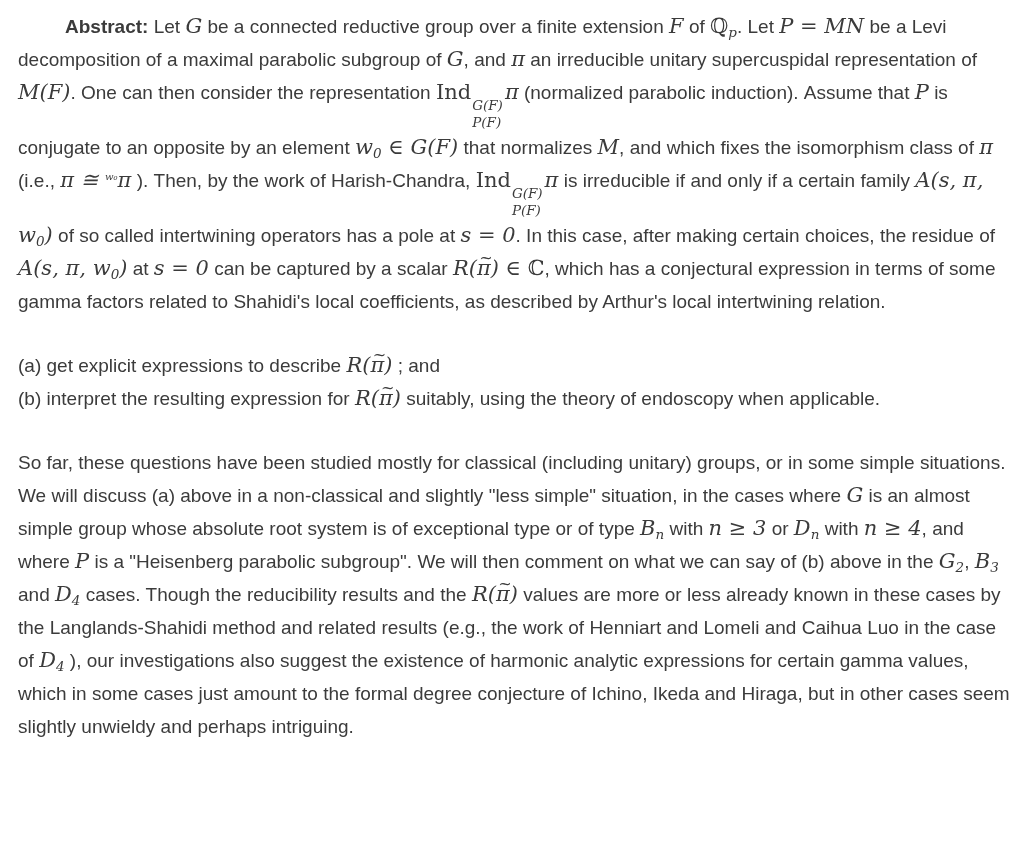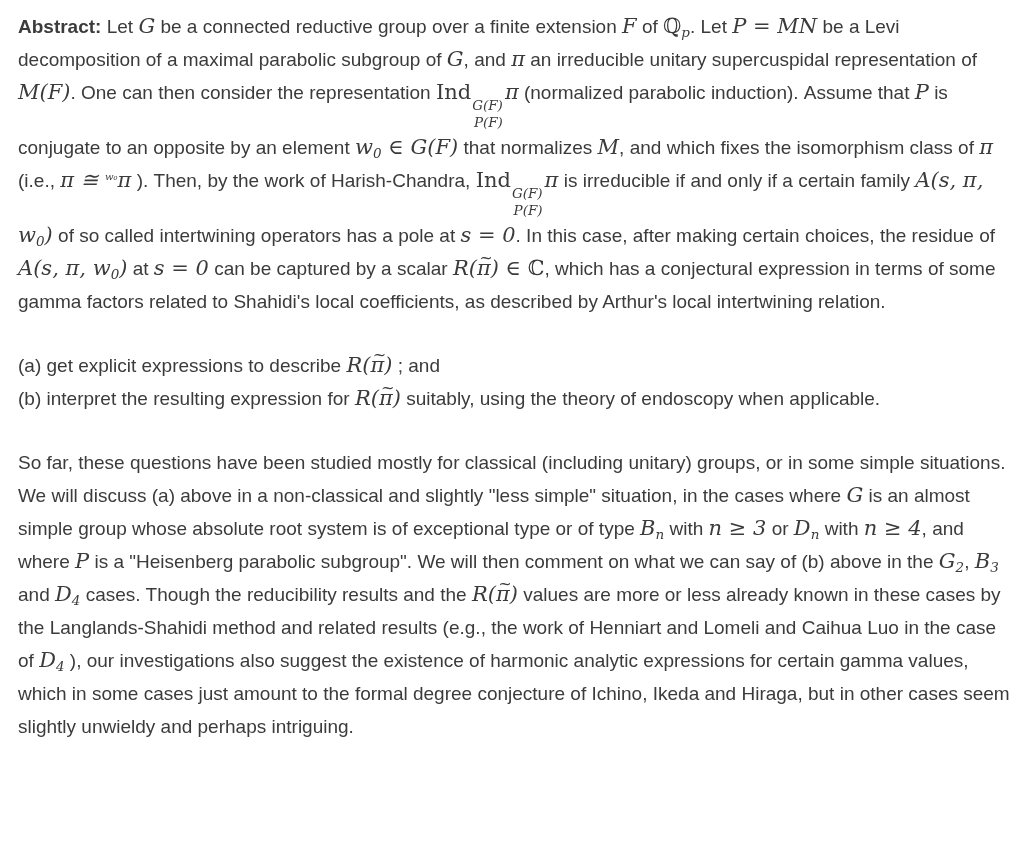--- a/index.html
+++ b/index.html
@@ -22,21 +22,21 @@
   }
   .doc p {
     margin: 0 0 31px 0;
   }
   .doc p:last-child {
     margin-bottom: 0;
   }
   
   .t { font-family: Liberation Sans, sans-serif; }
   
-  .b { font-family: "Liberation Sans", sans-serif; font-weight: 700; }
+  .b { font-family: "Liberation Sans", sans-serif; font-weight: 700; margin-left: 47px; }
   
   .m {
     font-family: "DejaVu Serif", serif;
     font-style: italic;
     font-size: 21px;
     line-height: 1;
   }
   
   .mr {
     font-family: "DejaVu Serif", serif;
@@ -62,21 +62,21 @@
   }
   
   .stk {
     display: inline-flex;
     flex-direction: column;
     vertical-align: -11px;
     font-family: "DejaVu Serif", serif;
     font-style: italic;
     font-size: 13.5px;
     line-height: 1.25;
-    text-align: right;
+    text-align: left;
     margin: 0 2px 0 1px;
   }
   .stk-sup, .stk-sub { display: block; }
   
   .tld {
     display: inline-block;
     position: relative;
     font-family: "DejaVu Serif", serif;
     font-style: italic;
     font-size: 21px;

